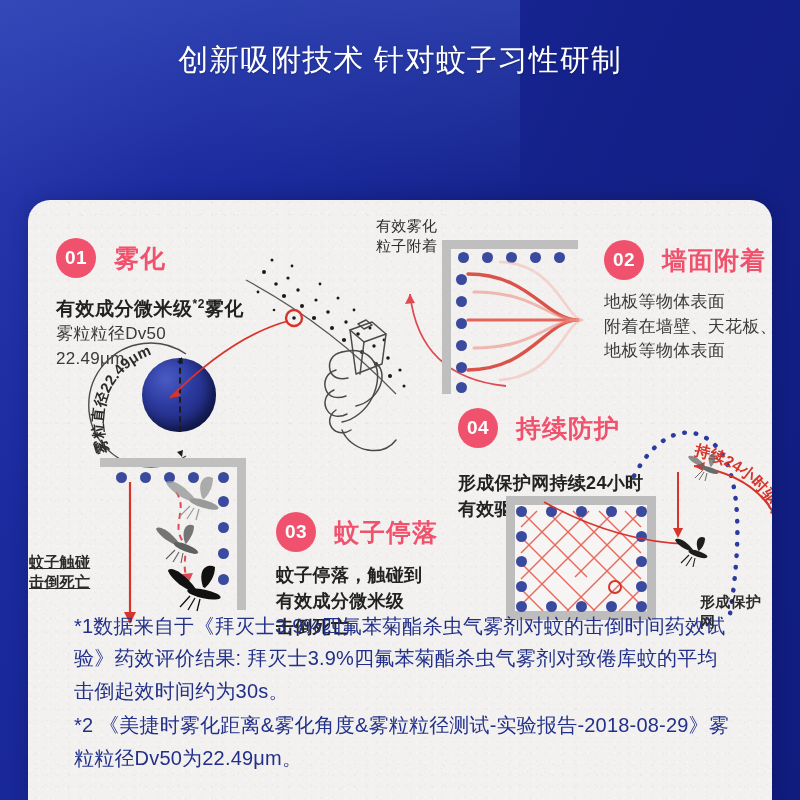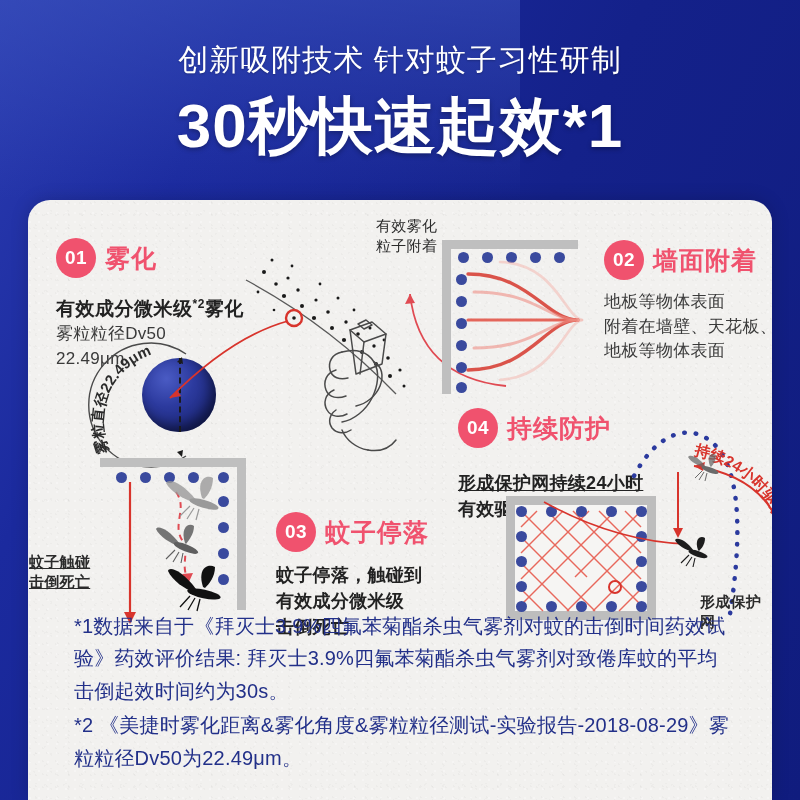--- a/index.html
+++ b/index.html
@@ -50,21 +50,21 @@
       radial-gradient(circle at 71% 31%, rgba(0,0,0,.05) 0 1px, transparent 1px),
       radial-gradient(circle at 88% 77%, rgba(0,0,0,.04) 0 1px, transparent 1px),
       radial-gradient(circle at 55% 90%, rgba(0,0,0,.045) 0 1px, transparent 1px),
       radial-gradient(circle at 24% 45%, rgba(255,255,255,.6) 0 1px, transparent 1px);
     background-size: 13px 13px, 17px 17px, 11px 11px, 19px 19px, 15px 15px, 9px 9px;
   }
   .card-inner { position: absolute; inset: 0; }
 
   
   .step { position: absolute; }
-  .step-head { display: flex; align-items: center; gap: 9px; }
+  .step-head { display: flex; align-items: center; gap: 18px; }
   .badge {
     width: 40px; height: 40px; border-radius: 50%;
     background: #f0526e; color: #fff;
     display: flex; align-items: center; justify-content: center;
     font-size: 19px; font-weight: 700; letter-spacing: .5px;
     flex: 0 0 auto;
   }
   .step-title { color: #f0526e; font-size: 25px; font-weight: 700; letter-spacing: 1px; }
   .lead {
     color: #222; font-size: 19px; font-weight: 700; line-height: 1.35;
@@ -114,21 +114,20 @@
   svg { position: absolute; left: 0; top: 0; overflow: visible; }
   .mosq { position: absolute; }
 </style>
 </head>
 <body>
 
 <div class="stage">
 
   <div class="header">
     <div class="head-sub">创新吸附技术 针对蚊子习性研制</div>
-    <div class="head-main">30秒快速起效*1</div>
   </div>
 
   <div class="card">
     <div class="card-inner">
 
       <div class="step" style="left:28px; top:38px; width:270px;">
         <div class="step-head">
           <div class="badge">01</div>
           <div class="step-title">雾化</div>
         </div>
@@ -272,21 +271,21 @@
         <div class="body-txt" style="margin-top:10px;">地板等物体表面</div>
         <div class="body-txt">附着在墙壁、天花板、</div>
         <div class="body-txt">地板等物体表面</div>
       </div>
 
       <div class="step" style="left:430px; top:208px; width:280px;">
         <div class="step-head">
           <div class="badge">04</div>
           <div class="step-title">持续防护</div>
         </div>
-        <div class="body-txt b" style="margin-top:22px;text-decoration:underline;">形成保护网持续24小时</div>
+        <div class="body-txt b" style="margin-top:22px;">形成保护网持续24小时</div>
         <div class="body-txt b">有效驱蚊</div>
       </div>
 
       <div class="netbox" style="left:478px; top:296px; width:150px; height:124px;">
         <div class="netbox-in">
           <svg width="132" height="106" style="left:0; top:0;">
             <g stroke="#e8685c" stroke-width="1.5" fill="none">
 
               <path d="M 6 6 L 72 72"></path>
                 <path d="M 6 32 L 80 106"></path>

